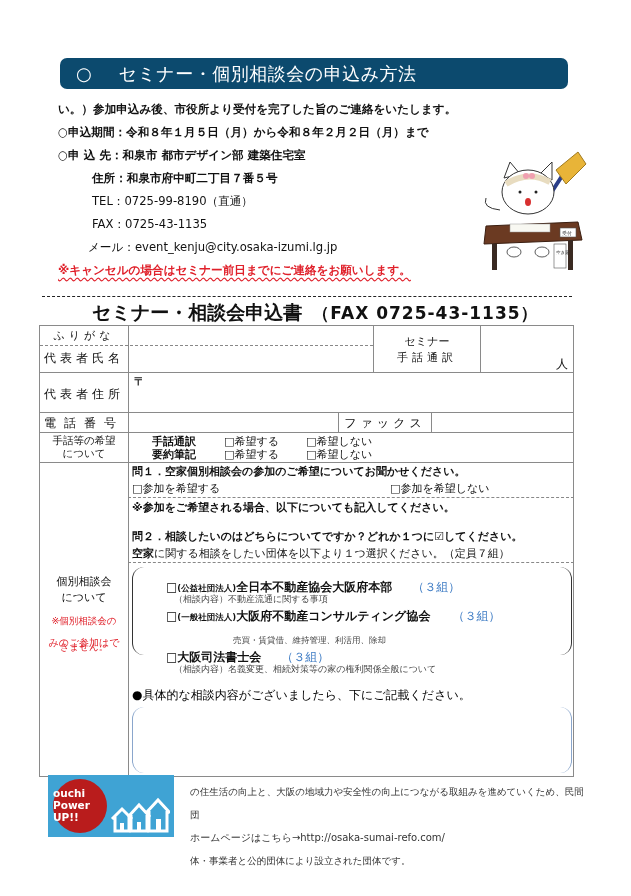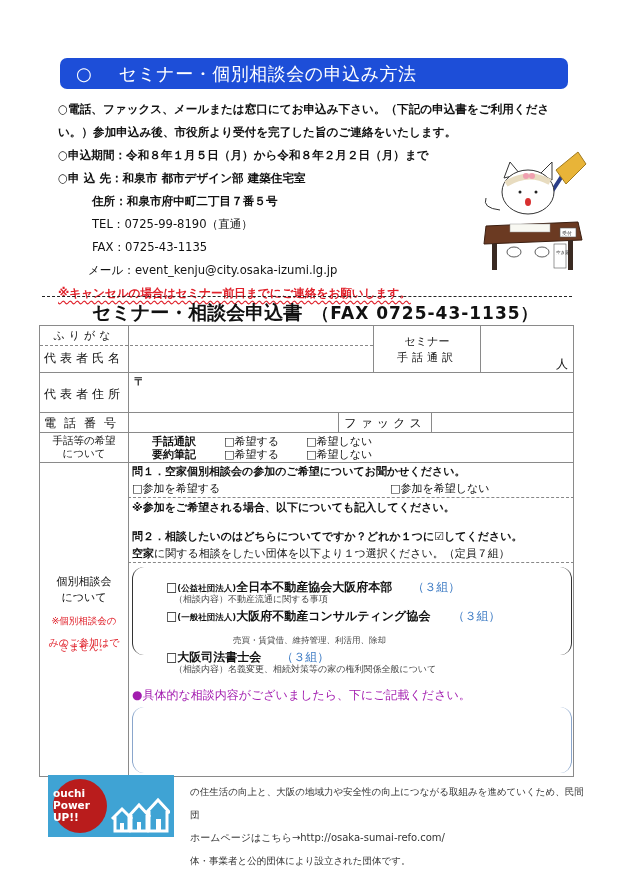--- a/index.html
+++ b/index.html
@@ -1,21 +1,21 @@
 <!DOCTYPE html>
 <html><head>
   <meta charset="utf-8">
   <style>
     * { box-sizing: border-box; margin: 0; padding: 0; }
     html, body { width: 631px; height: 896px; background: #ffffff; overflow: hidden; }
     body { position: relative; font-family: "DejaVu Sans", "Liberation Sans", sans-serif; color: #111; }
 
     .header-bar {
       position: absolute; left: 60px; top: 58px; width: 508px; height: 31px;
-      background: #1d4ed8; border-radius: 7px;
+      background: #0c4a6e; border-radius: 7px;
       color: #fff; font-size: 18px; line-height: 31px; padding-left: 16px;
       letter-spacing: 0.5px;
     }
     .header-bar .circ { display: inline-block; margin-right: 20px; }
 
     .intro { position: absolute; left: 58px; top: 98px; width: 520px; font-size: 11.6px; font-weight: bold; line-height: 23px; }
     .intro .line { white-space: nowrap; }
     .intro .indent { padding-left: 34px; }
     .intro .indent2 { padding-left: 30px; }
     .intro .cancel { color: #e0202a; text-decoration: underline wavy #e0202a; text-underline-offset: 3px; }
@@ -67,21 +67,20 @@
   </style>
 </head>
 <body>
 
 <div class="header-bar">
   <span class="circ">○</span>
   <span>セミナー・個別相談会の申込み方法</span>
 </div>
 
 <div class="intro">
-  <div class="line">○電話、ファックス、メールまたは窓口にてお申込み下さい。（下記の申込書をご利用くださ</div>
   <div class="line">い。）参加申込み後、市役所より受付を完了した旨のご連絡をいたします。</div>
   <div class="line">
     <span>○申込期間</span><span>：令和８年１月５日（月）から令和８年２月２日（月）まで</span>
   </div>
   <div class="line">
     <span>○申 込 先</span><span>：和泉市 都市デザイン部 建築住宅室</span>
   </div>
   <div class="line indent">住所：和泉市府中町二丁目７番５号</div>
   <div class="line indent" style="font-weight:normal;">TEL：0725-99-8190（直通）</div>
   <div class="line indent" style="font-weight:normal;">FAX：0725-43-1135</div>
@@ -197,21 +196,21 @@
   <div class="txt" style="left:126px; top:279px;">
     <span style="font-size:12px;">□</span><span class="bold" style="font-size:8.5px;">(一般社団法人)</span><span class="bold" style="font-size:12px;">大阪府不動産コンサルティング協会</span><span class="blue" style="font-size:12px; margin-left:22px;">（３組）</span>
   </div>
   <div class="txt small" style="left:193px; top:309px; font-size:8.5px;">売買・賃貸借、維持管理、利活用、除却</div>
 
   <div class="txt" style="left:126px; top:320px;">
     <span style="font-size:12px;">□</span><span class="bold" style="font-size:12px;">大阪司法書士会</span><span class="blue" style="font-size:12px; margin-left:20px;">（３組）</span>
   </div>
   <div class="txt small" style="left:134px; top:337px;">（相談内容）名義変更、相続対策等の家の権利関係全般について</div>
 
-  <div class="txt" style="left:92px; top:361px; font-size:12px; color:#a21caf;">●具体的な相談内容がございましたら、下にご記載ください。</div>
+  <div class="txt" style="left:92px; top:361px; font-size:12px; color:#000000;">●具体的な相談内容がございましたら、下にご記載ください。</div>
   <div class="bracket-box2" style="left:92px; top:381px; width:440px;"></div>
 </div>
 
 <div class="footer-logo">
   <div class="badge">
     <div>ouchi</div>
     <div>Power</div>
     <div>UP!!</div>
   </div>
   <svg style="position:absolute; left:62px; top:22px;" width="60" height="36" viewBox="0 0 60 36">

